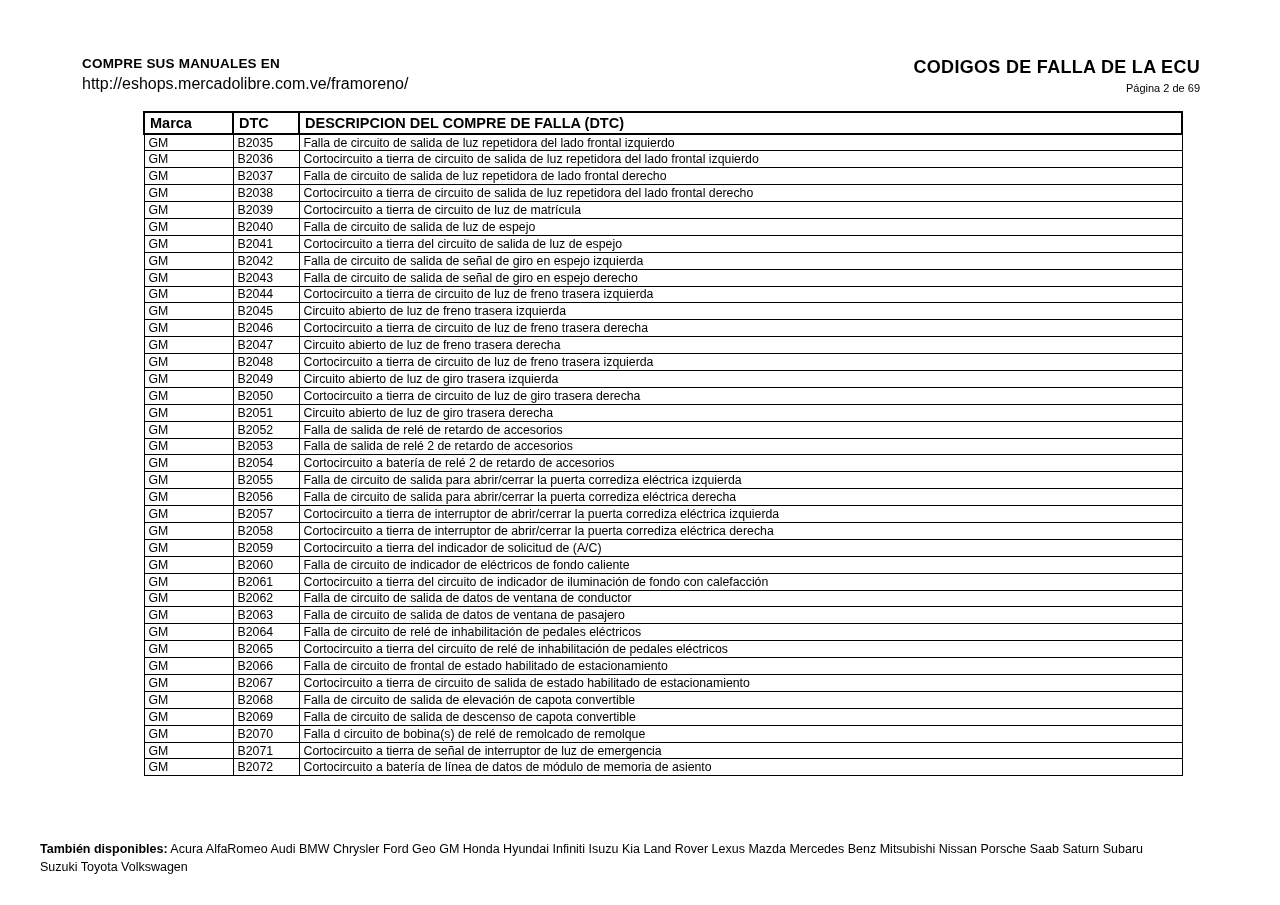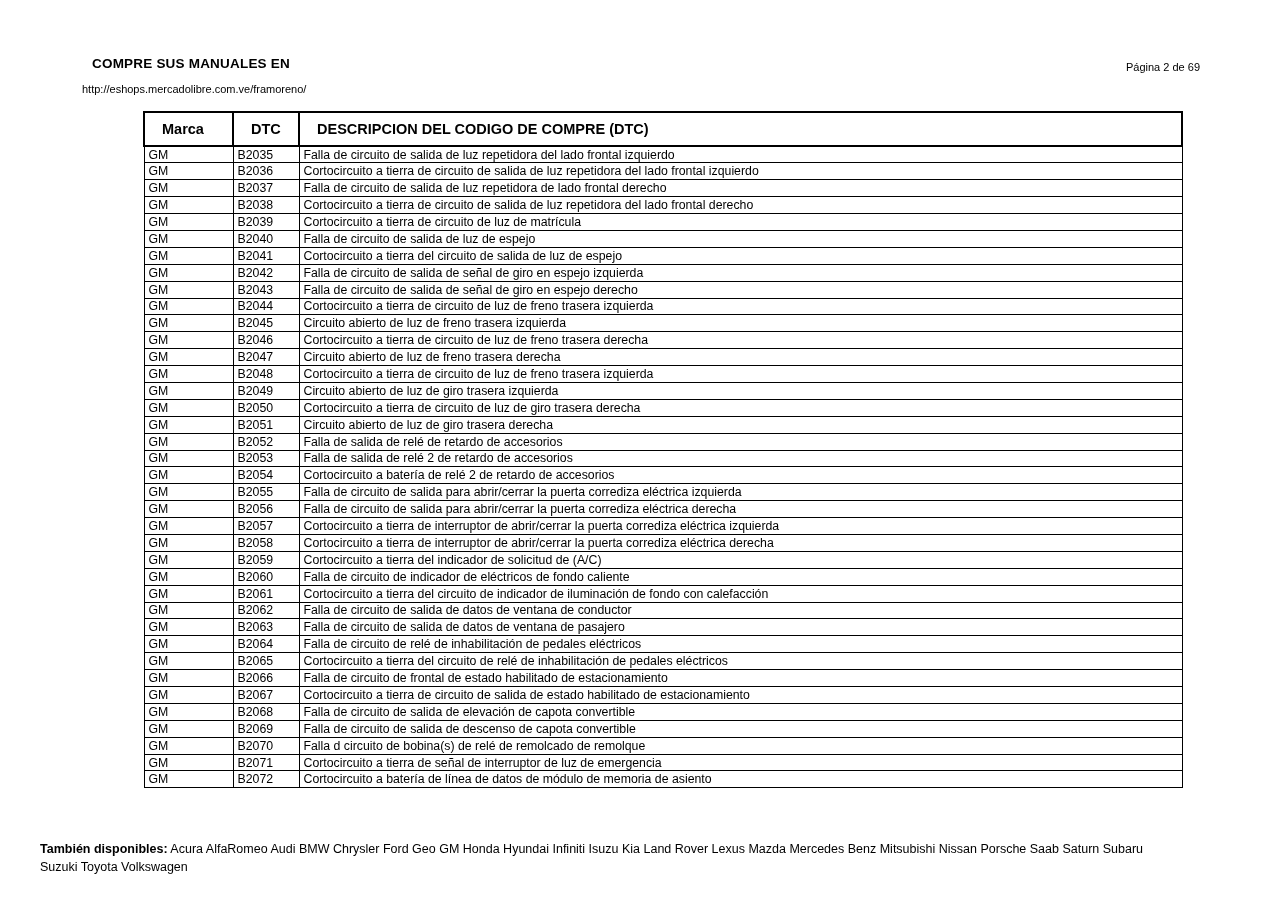--- a/index.html
+++ b/index.html
@@ -4,36 +4,36 @@
 <style>
   * { box-sizing: border-box; }
   html, body { margin: 0; padding: 0; }
   body {
     width: 1280px; height: 905px;
     background: #ffffff; color: #000000;
     font-family: "Liberation Sans", sans-serif;
     position: relative; overflow: hidden;
   }
   .header-left { position: absolute; left: 82px; top: 56px; }
-  .brand-title { font-size: 13.5px; font-weight: 700; letter-spacing: 0.2px; margin-left: 10px; }
-  .brand-url { font-size: 11px; margin-top: 12px; }
+  .brand-title { font-size: 13.5px; font-weight: 700; letter-spacing: 0.2px; }
+  .brand-url { font-size: 16px; margin-top: 4px; }
 
   .header-right { position: absolute; right: 80px; top: 57px; text-align: right; }
   .doc-title { font-size: 18px; font-weight: 700; letter-spacing: 0.3px; }
   .page-indicator { font-size: 11px; margin-top: 4px; }
 
   .table-wrap { position: absolute; left: 143px; top: 111px; width: 1040px; }
   table { width: 100%; border-collapse: collapse; table-layout: fixed; }
   col.c-marca { width: 89px; }
   col.c-dtc { width: 66px; }
   col.c-desc { width: auto; }
   thead th {
     border: 2px solid #000;
     font-size: 14.5px; font-weight: 700; text-align: left;
-    padding: 2px 17px; height: 34px; vertical-align: middle;
+    padding: 2px 5px; height: 22px; vertical-align: middle;
     white-space: nowrap; overflow: hidden;
   }
   tbody td {
     border: 1px solid #000;
     font-size: 12.3px; font-weight: 400;
     padding: 0 4px; height: 16.9px; vertical-align: middle;
     white-space: nowrap; overflow: hidden;
   }
 
   .footer { position: absolute; top: 840px; left: 0; width: 1185px; text-align: left; }
@@ -42,35 +42,36 @@
 </style>
 </head>
 <body>
 
 <div class="header-left">
   <div class="brand-title">COMPRE SUS MANUALES EN</div>
   <div class="brand-url">http://eshops.mercadolibre.com.ve/framoreno/</div>
 </div>
 
 <div class="header-right">
+  <div class="doc-title">CODIGOS DE FALLA DE LA ECU</div>
   <div class="page-indicator">Página 2 de 69</div>
 </div>
 
 <div class="table-wrap">
   <table>
     <colgroup>
       <col class="c-marca">
         <col class="c-dtc">
         <col class="c-desc">
     </colgroup>
     <thead>
       <tr>
         <th>Marca</th>
         <th>DTC</th>
-        <th>DESCRIPCION DEL CODIGO DE COMPRE (DTC)</th>
+        <th>DESCRIPCION DEL COMPRE DE FALLA (DTC)</th>
       </tr>
     </thead>
     <tbody>
         <tr>
           <td>GM</td>
           <td>B2035</td>
           <td>Falla de circuito de salida de luz repetidora del lado frontal izquierdo</td>
         </tr>
         <tr>
           <td>GM</td>

